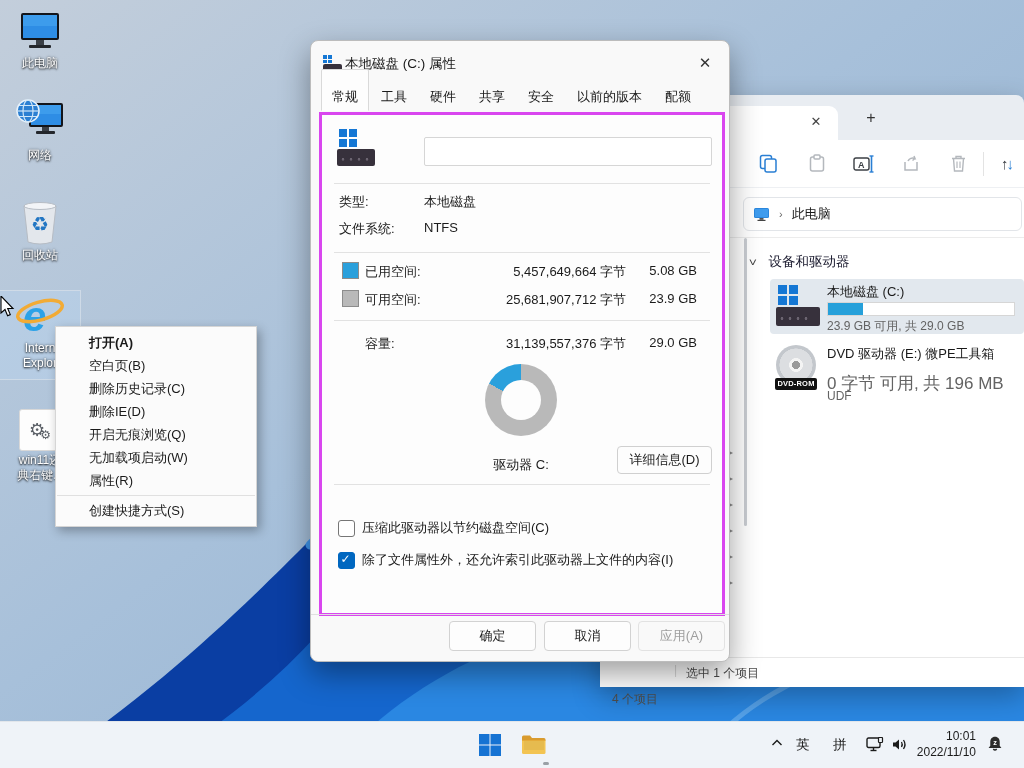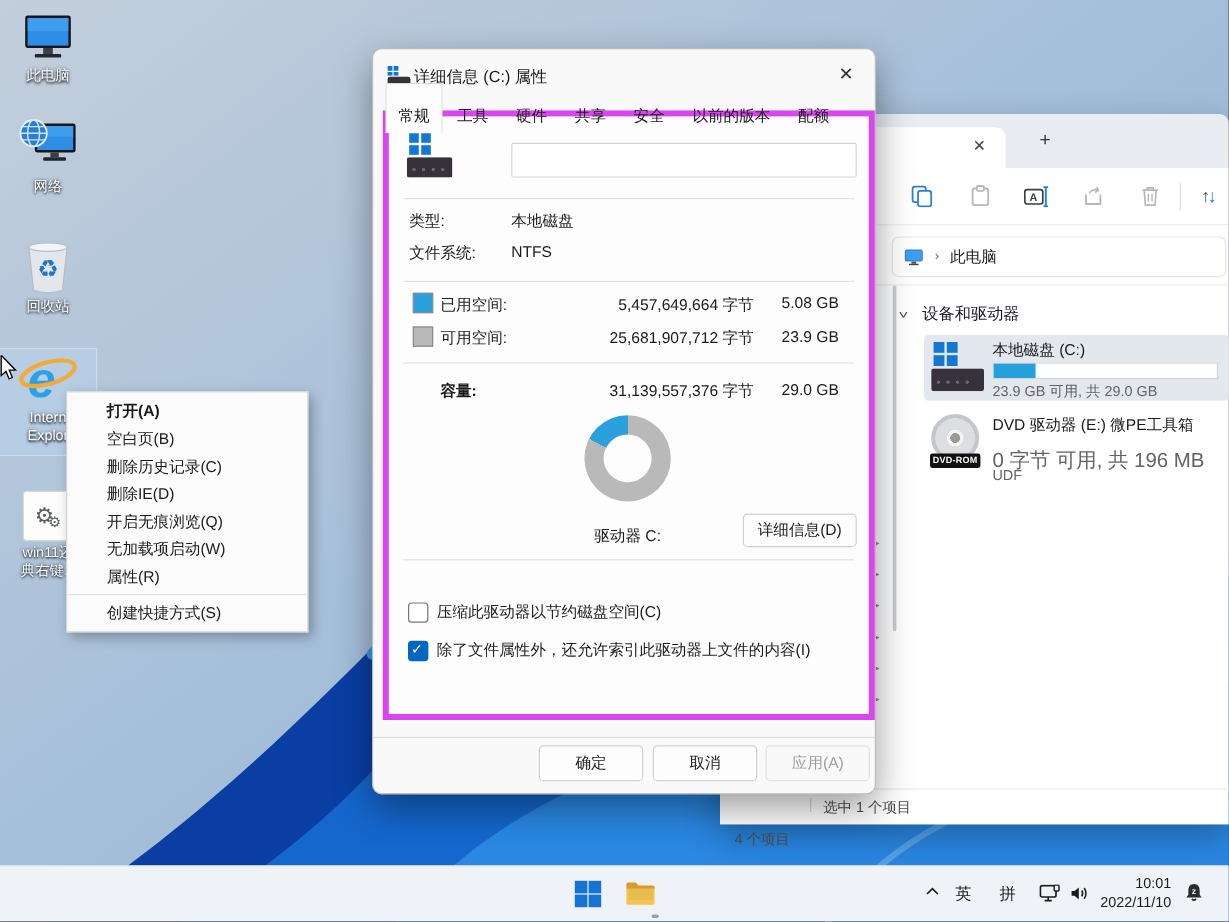--- a/index.html
+++ b/index.html
@@ -75,22 +75,22 @@
   #dialog{position:absolute;left:310px;top:40px;width:418px;height:620px;background:#f9f9f9;
     border:1px solid #bcbcbc;border-radius:8px;box-shadow:0 12px 30px rgba(0,0,0,.38);z-index:20;
     font-size:13px;}
   #dlg-title{position:absolute;left:34px;top:14px;font-size:13.5px;color:#191919;}
   #dlg-close{position:absolute;right:13px;top:11px;width:22px;height:22px;text-align:center;line-height:22px;
     font-size:15px;color:#333;}
   #dlg-tabs{position:absolute;left:10px;top:46px;height:24px;display:flex;align-items:flex-end;z-index:2;}
   #dlg-tabs .tab{padding:4px 10px 4px;font-size:13px;color:#1b1b1b;border:1px solid transparent;margin-right:1px;}
   #dlg-tabs .tab.active{background:#fdfdfd;border-color:#d9d9d9;border-bottom-color:#fdfdfd;
     padding-top:18px;border-radius:2px 2px 0 0;}
-  #dlg-card{position:absolute;left:8px;top:51px;width:400px;height:498px;background:#fdfdfd;
-    border:5px solid #d946ef;}
+  #dlg-card{position:absolute;left:8px;top:71px;width:400px;height:498px;background:#fdfdfd;
+    border:3px solid #d946ef;}
   .sep{position:absolute;left:12px;right:12px;height:1px;background:#e2e2e2;}
   #vol-input{position:absolute;left:102px;top:22px;width:274px;height:27px;border:1px solid #d6d6d6;
     border-radius:2px;background:#fff;font-size:13px;padding:0 6px;outline:none;}
   .frow-label{position:absolute;font-size:13px;color:#1b1b1b;white-space:nowrap;}
   .bytescol{position:absolute;right:96px;font-size:13px;color:#1b1b1b;text-align:right;white-space:nowrap;}
   .sizecol{position:absolute;right:25px;font-size:13px;color:#1b1b1b;text-align:right;white-space:nowrap;}
   .swatch{position:absolute;left:20px;width:15px;height:15px;border:1px solid #8c8c8c;}
   #donut{position:absolute;left:163px;top:249px;width:72px;height:72px;border-radius:50%;}
   #donut::after{content:"";position:absolute;left:16px;top:16px;width:40px;height:40px;border-radius:50%;background:#fdfdfd;}
   #drive-caption{position:absolute;left:139px;top:341px;width:120px;text-align:center;font-size:13px;}
@@ -318,21 +318,21 @@
 <div id="dialog">
   <div class="driveicon" style="position:absolute;left:12px;top:14px;width:19px;height:17px;">
     <div class="flag" style="left:0;top:0;width:9px;height:8px;gap:1px;">
           <i></i>
           <i></i>
           <i></i>
           <i></i>
         </div>
     <div class="case" style="left:0;top:9px;width:19px;height:8px;background-image:none;"></div>
   </div>
-  <div id="dlg-title">详细信息 (C:) 属性</div>
+  <div id="dlg-title">本地磁盘 (C:) 属性</div>
   <div id="dlg-close">✕</div>
 
   <div id="dlg-tabs">
     <div class="tab active">常规</div>
     <div class="tab">工具</div>
     <div class="tab">硬件</div>
     <div class="tab">共享</div>
     <div class="tab">安全</div>
     <div class="tab">以前的版本</div>
     <div class="tab">配额</div>
@@ -364,21 +364,21 @@
     <div class="bytescol" style="top:148px;">5,457,649,664 字节</div>
     <div class="sizecol" style="top:148px;">5.08 GB</div>
 
     <div class="swatch" style="top:175px;background:#b9b9b9;"></div>
     <div class="frow-label" style="left:43px;top:176px;">可用空间:</div>
     <div class="bytescol" style="top:176px;">25,681,907,712 字节</div>
     <div class="sizecol" style="top:176px;">23.9 GB</div>
 
     <div class="sep" style="top:205px;"></div>
 
-    <div class="frow-label" style="left:43px;top:220px;font-weight:bold;">容量:</div>
+    <div class="frow-label" style="left:43px;top:220px;">容量:</div>
     <div class="bytescol" style="top:220px;">31,139,557,376 字节</div>
     <div class="sizecol" style="top:220px;">29.0 GB</div>
 
     <div id="donut" style="background: conic-gradient(rgb(185, 185, 185) 0deg, rgb(185, 185, 185) 297deg, rgb(42, 160, 220) 297deg, rgb(42, 160, 220) 360deg);"></div>
     <div id="drive-caption">驱动器 C:</div>
     <div id="details-btn">详细信息(D)</div>
 
     <div class="sep" style="top:369px;"></div>
 
     <div class="cbrow" style="top:404px;">

